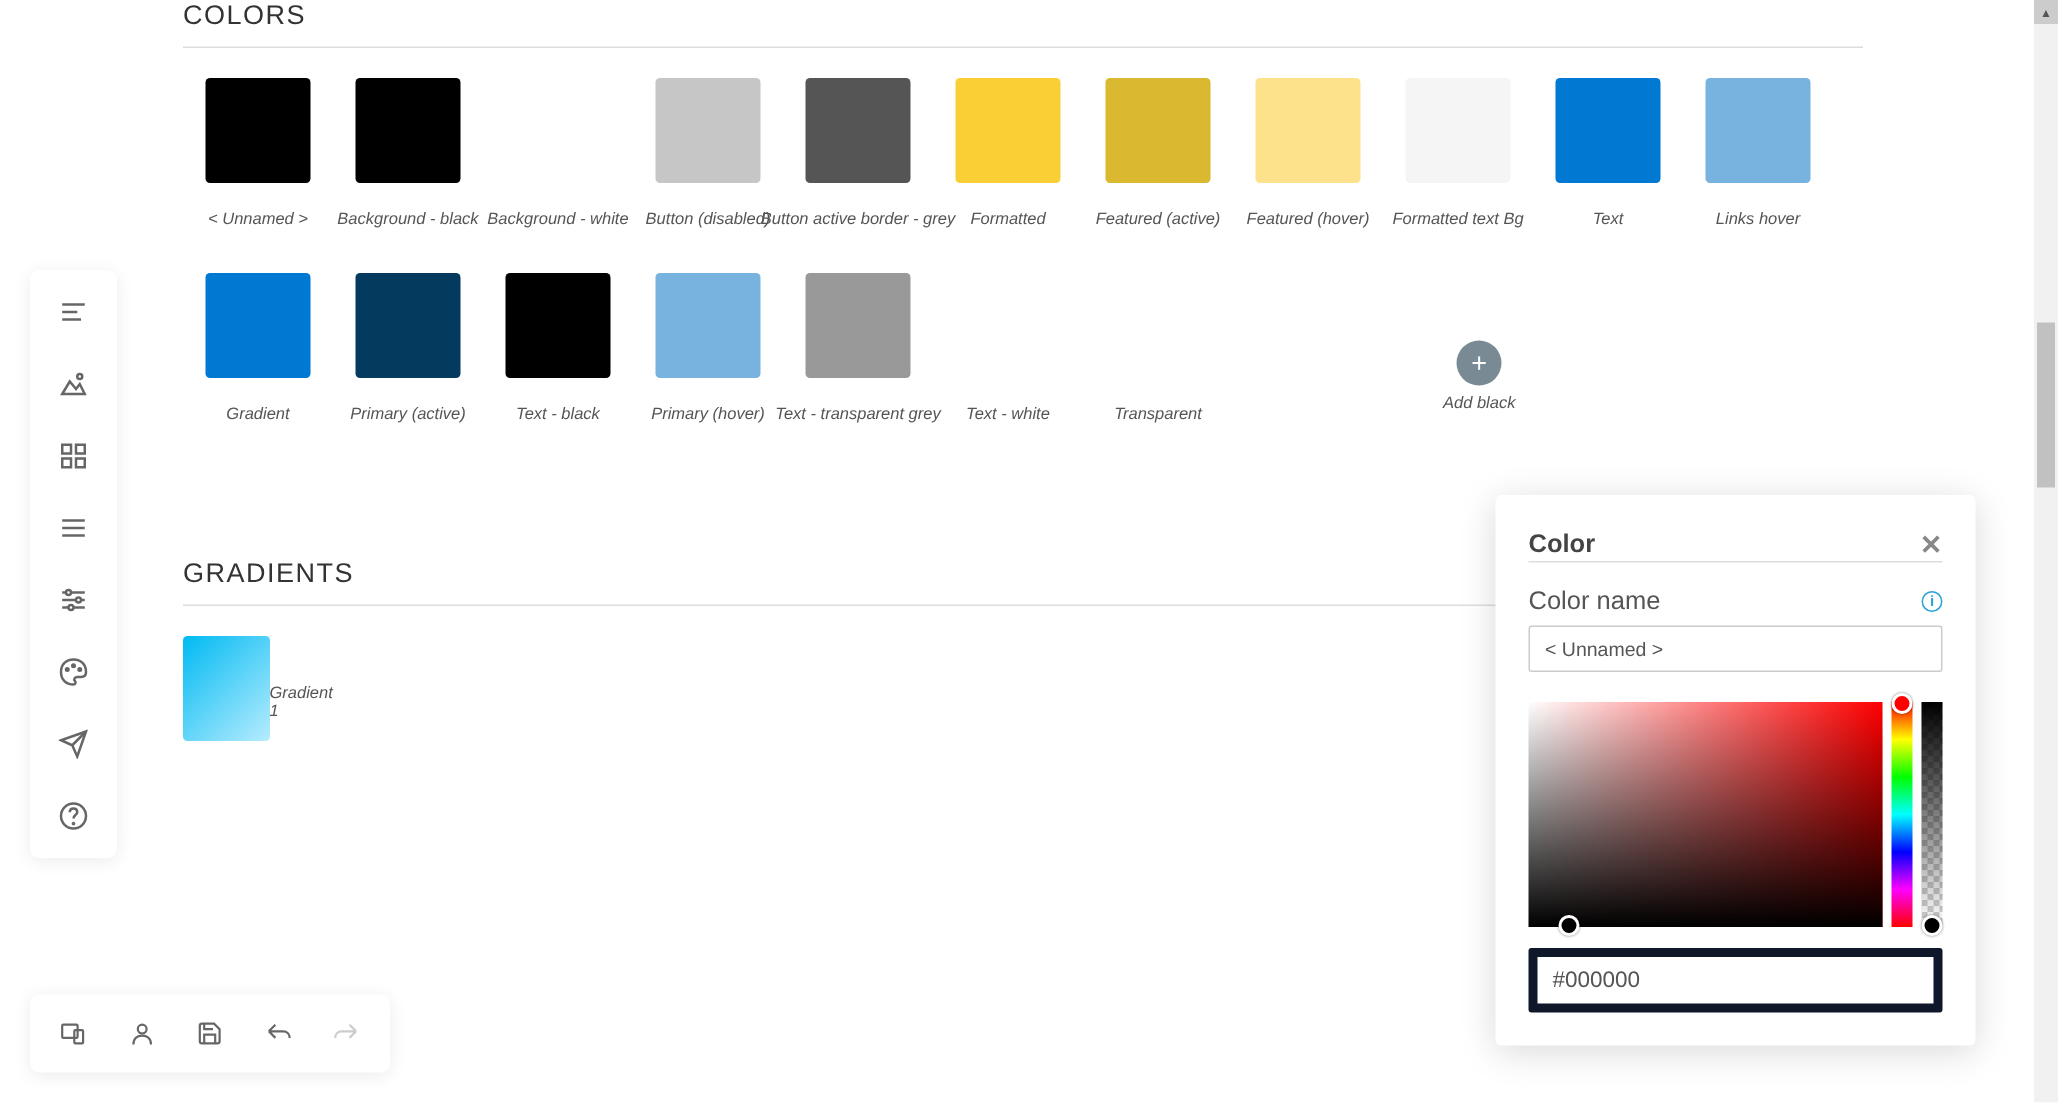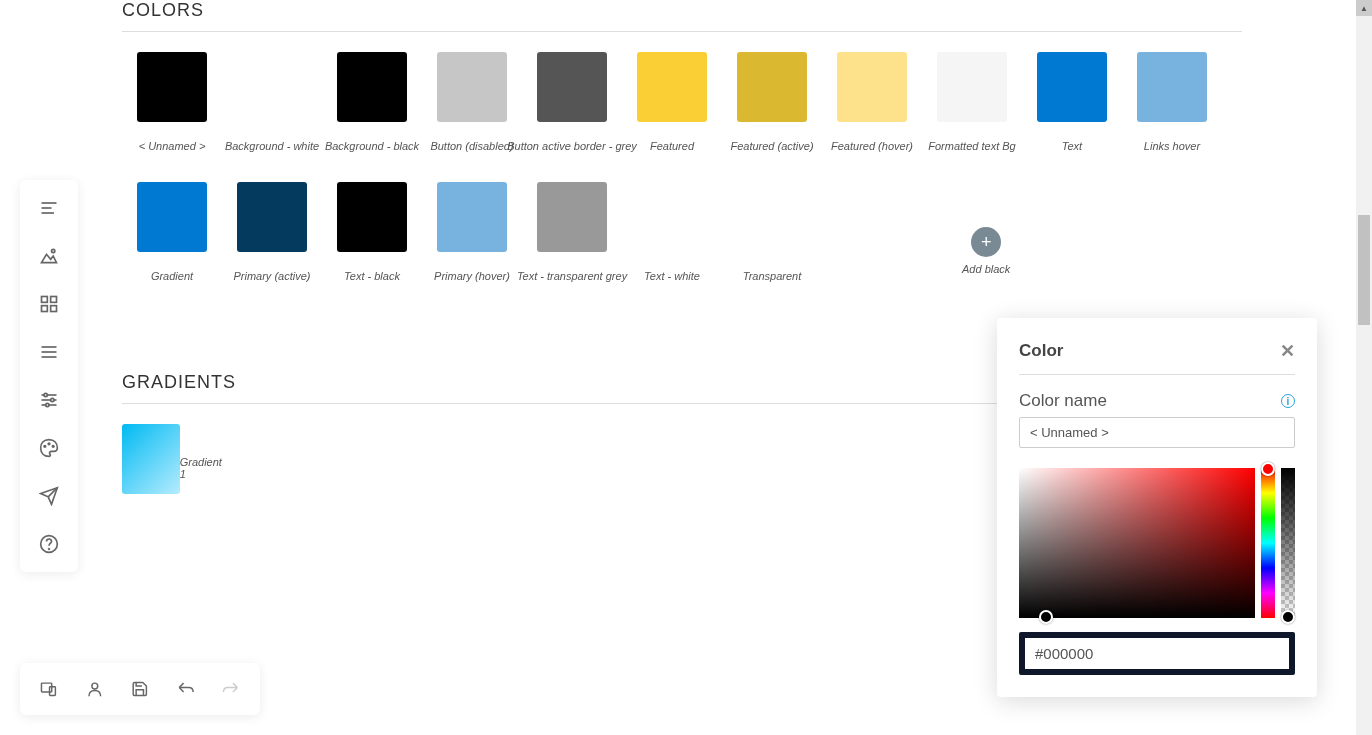--- a/index.html
+++ b/index.html
@@ -27,21 +27,21 @@
 .gradient-label { font-size: 11px; color: #555; font-style: italic; }
 
 .sidebar-left { position: absolute; left: 20px; top: 180px; width: 58px; background: #fff; border-radius: 6px; box-shadow: 0 2px 12px rgba(0,0,0,0.08); display: flex; flex-direction: column; align-items: center; padding: 18px 0; gap: 28px; }
 .sidebar-icon { width: 20px; height: 20px; color: #666; cursor: pointer; display: flex; align-items: center; justify-content: center; }
 
 .bottom-toolbar { position: absolute; left: 20px; bottom: 20px; width: 240px; height: 52px; background: #fff; border-radius: 6px; box-shadow: 0 2px 12px rgba(0,0,0,0.08); display: flex; align-items: center; padding: 0 20px; gap: 28px; }
 .toolbar-icon { width: 18px; height: 18px; color: #666; cursor: pointer; display: flex; align-items: center; justify-content: center; }
 .toolbar-icon.disabled { color: #ccc; cursor: default; }
 
 .color-panel { position: absolute; right: 55px; bottom: 38px; width: 320px; background: #fff; border-radius: 4px; box-shadow: 0 4px 24px rgba(0,0,0,0.15); padding: 22px; }
-.color-panel-header { display: flex; justify-content: space-between; align-items: center; margin-bottom: 12px; }
+.color-panel-header { display: flex; justify-content: space-between; align-items: center; }
 .color-panel-title { font-size: 17px; font-weight: 600; color: #444; }
 .color-panel-close { font-size: 18px; color: #888; cursor: pointer; font-weight: bold; }
 .color-panel-divider { border: none; border-top: 1px solid #ddd; margin-bottom: 16px; }
 .color-name-row { display: flex; justify-content: space-between; align-items: center; margin-bottom: 6px; }
 .color-name-label { font-size: 17px; color: #555; }
 .info-icon { width: 14px; height: 14px; border: 1.5px solid #2aa3d9; border-radius: 50%; color: #2aa3d9; font-size: 10px; display: flex; align-items: center; justify-content: center; font-weight: bold; cursor: pointer; }
 .color-name-input { width: 100%; padding: 7px 10px; font-size: 13px; border: 1px solid #ccc; border-radius: 2px; margin-bottom: 20px; color: #555; }
 
 .picker-area { display: flex; gap: 6px; margin-bottom: 14px; position: relative; }
 .sat-val { position: relative; width: 238px; height: 150px; background: linear-gradient(to bottom, transparent, black), linear-gradient(to right, white, red); cursor: crosshair; }
@@ -66,38 +66,38 @@
 <div class="main-content">
   <div class="section-title">COLORS</div>
   <hr class="section-divider">
 
   <div class="colors-grid" id="colors-grid">
       <div class="color-item">
         <div class="color-swatch" style="background: rgb(0, 0, 0);"></div>
         <div class="color-label">&lt; Unnamed &gt;</div>
       </div>
       <div class="color-item">
+        <div class="color-swatch" style="background: rgb(0, 0, 0);"></div>
+        <div class="color-label">Background - black</div>
+      </div>
+      <div class="color-item">
         <div class="color-swatch" style="background: rgb(255, 255, 255);"></div>
         <div class="color-label">Background - white</div>
       </div>
       <div class="color-item">
-        <div class="color-swatch" style="background: rgb(0, 0, 0);"></div>
-        <div class="color-label">Background - black</div>
-      </div>
-      <div class="color-item">
         <div class="color-swatch" style="background: rgb(198, 198, 198);"></div>
         <div class="color-label">Button (disabled)</div>
       </div>
       <div class="color-item">
         <div class="color-swatch" style="background: rgb(85, 85, 85);"></div>
         <div class="color-label">Button active border - grey</div>
       </div>
       <div class="color-item">
         <div class="color-swatch" style="background: rgb(249, 207, 53);"></div>
-        <div class="color-label">Featured</div>
+        <div class="color-label">Formatted</div>
       </div>
       <div class="color-item">
         <div class="color-swatch" style="background: rgb(218, 184, 47);"></div>
         <div class="color-label">Featured (active)</div>
       </div>
       <div class="color-item">
         <div class="color-swatch" style="background: rgb(253, 226, 139);"></div>
         <div class="color-label">Featured (hover)</div>
       </div>
       <div class="color-item">

